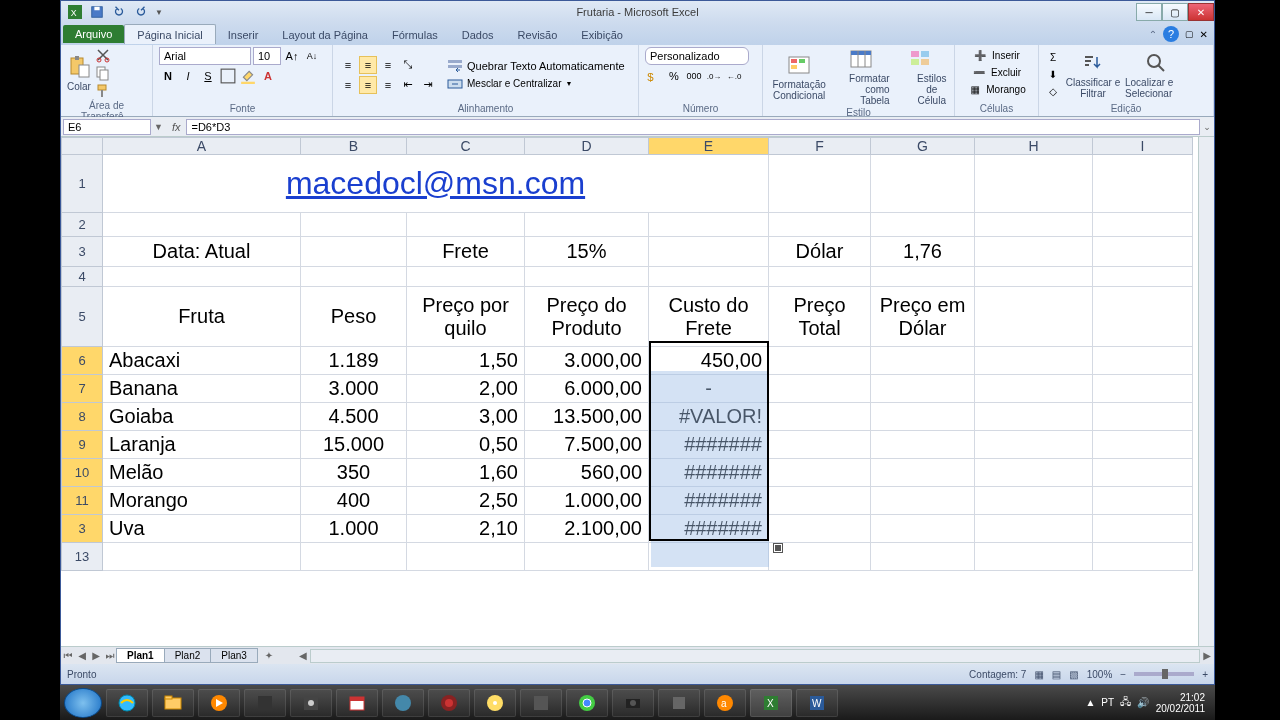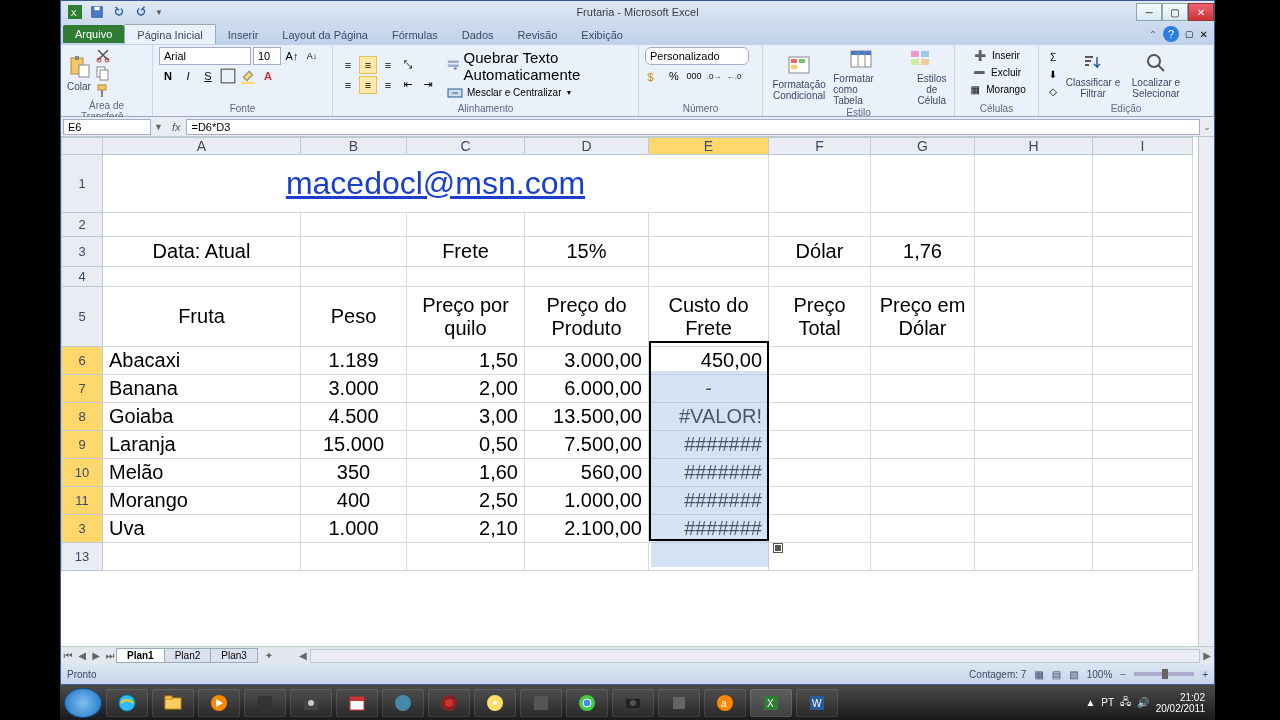--- a/index.html
+++ b/index.html
@@ -215,21 +215,21 @@
           </div>
           <div class="hstack">
             <span class="sm-btn">≡</span>
             <span class="sm-btn" style="background:#ffe9a8;border-color:#e6c15a;">≡</span>
             <span class="sm-btn">≡</span>
             <span class="sm-btn">⇤</span>
             <span class="sm-btn">⇥</span>
           </div>
         </div>
         <div class="stack" style="margin-left:6px;">
-          <div class="hstack" style="font-size:15px;gap:4px;">
+          <div class="hstack" style="font-size:11px;gap:4px;">
             <span class="ico">
                 <svg viewBox="0 0 16 16">
                   <rect x="1" y="2" width="14" height="3" fill="#9ac"></rect>
                   <rect x="1" y="7" width="14" height="3" fill="#9ac"></rect>
                   <path d="M13 12 L9 12 L11 10 M11 14 L9 12" stroke="#2a5a9a" fill="none"></path>
                 </svg>
               </span>
             <span>Quebrar Texto Automaticamente</span>
           </div>
           <div class="hstack" style="font-size:10px;gap:4px;">
@@ -276,21 +276,21 @@
             </svg>
           <span style="text-align:center;line-height:1.1;">Formatação Condicional</span>
         </div>
         <div class="big-btn" style="width:58px;">
           <svg viewBox="0 0 24 24">
               <rect x="2" y="4" width="20" height="16" fill="#fff" stroke="#888"></rect>
               <rect x="2" y="4" width="20" height="4" fill="#4a7ac7"></rect>
               <line x1="9" y1="4" x2="9" y2="20" stroke="#888"></line>
               <line x1="16" y1="4" x2="16" y2="20" stroke="#888"></line>
             </svg>
-          <span style="text-align:left;line-height:1.1;">Formatar como Tabela</span>
+          <span style="text-align:right;line-height:1.1;">Formatar como Tabela</span>
         </div>
         <div class="big-btn" style="width:56px;">
           <svg viewBox="0 0 24 24">
               <rect x="2" y="4" width="8" height="6" fill="#e9c"></rect>
               <rect x="12" y="4" width="8" height="6" fill="#9ce"></rect>
               <rect x="2" y="12" width="8" height="6" fill="#ce9"></rect>
               <rect x="12" y="12" width="8" height="6" fill="#ec9"></rect>
             </svg>
           <span style="text-align:center;line-height:1.1;margin-left:22px;">Estilos de Célula</span>
         </div>
@@ -328,21 +328,21 @@
               <path d="M4 6 L12 6 M4 10 L10 10 M4 14 L8 14" stroke="#555" stroke-width="2"></path>
               <path d="M16 6 L16 16 L13 13 M16 16 L19 13" stroke="#2a5a9a" fill="none" stroke-width="1.5"></path>
             </svg>
           <span style="text-align:center;line-height:1.1;">Classificar e Filtrar</span>
         </div>
         <div class="big-btn" style="width:62px;">
           <svg viewBox="0 0 24 24">
               <circle cx="10" cy="10" r="6" fill="none" stroke="#555" stroke-width="2"></circle>
               <line x1="14" y1="14" x2="20" y2="20" stroke="#555" stroke-width="2"></line>
             </svg>
-          <span style="text-align:center;line-height:1.1;">Localizar e Selecionar</span>
+          <span style="line-height:1.1;">Localizar e Selecionar</span>
         </div>
       </div>
       <div class="rgroup-label">Edição</div>
     </div>
   </div>
 
   <div class="fx-row">
     <div class="namebox">E6</div>
     <span style="font-size:9px;padding:0 3px;color:#666;">▼</span>
     <span class="fxlabel">fx</span>

